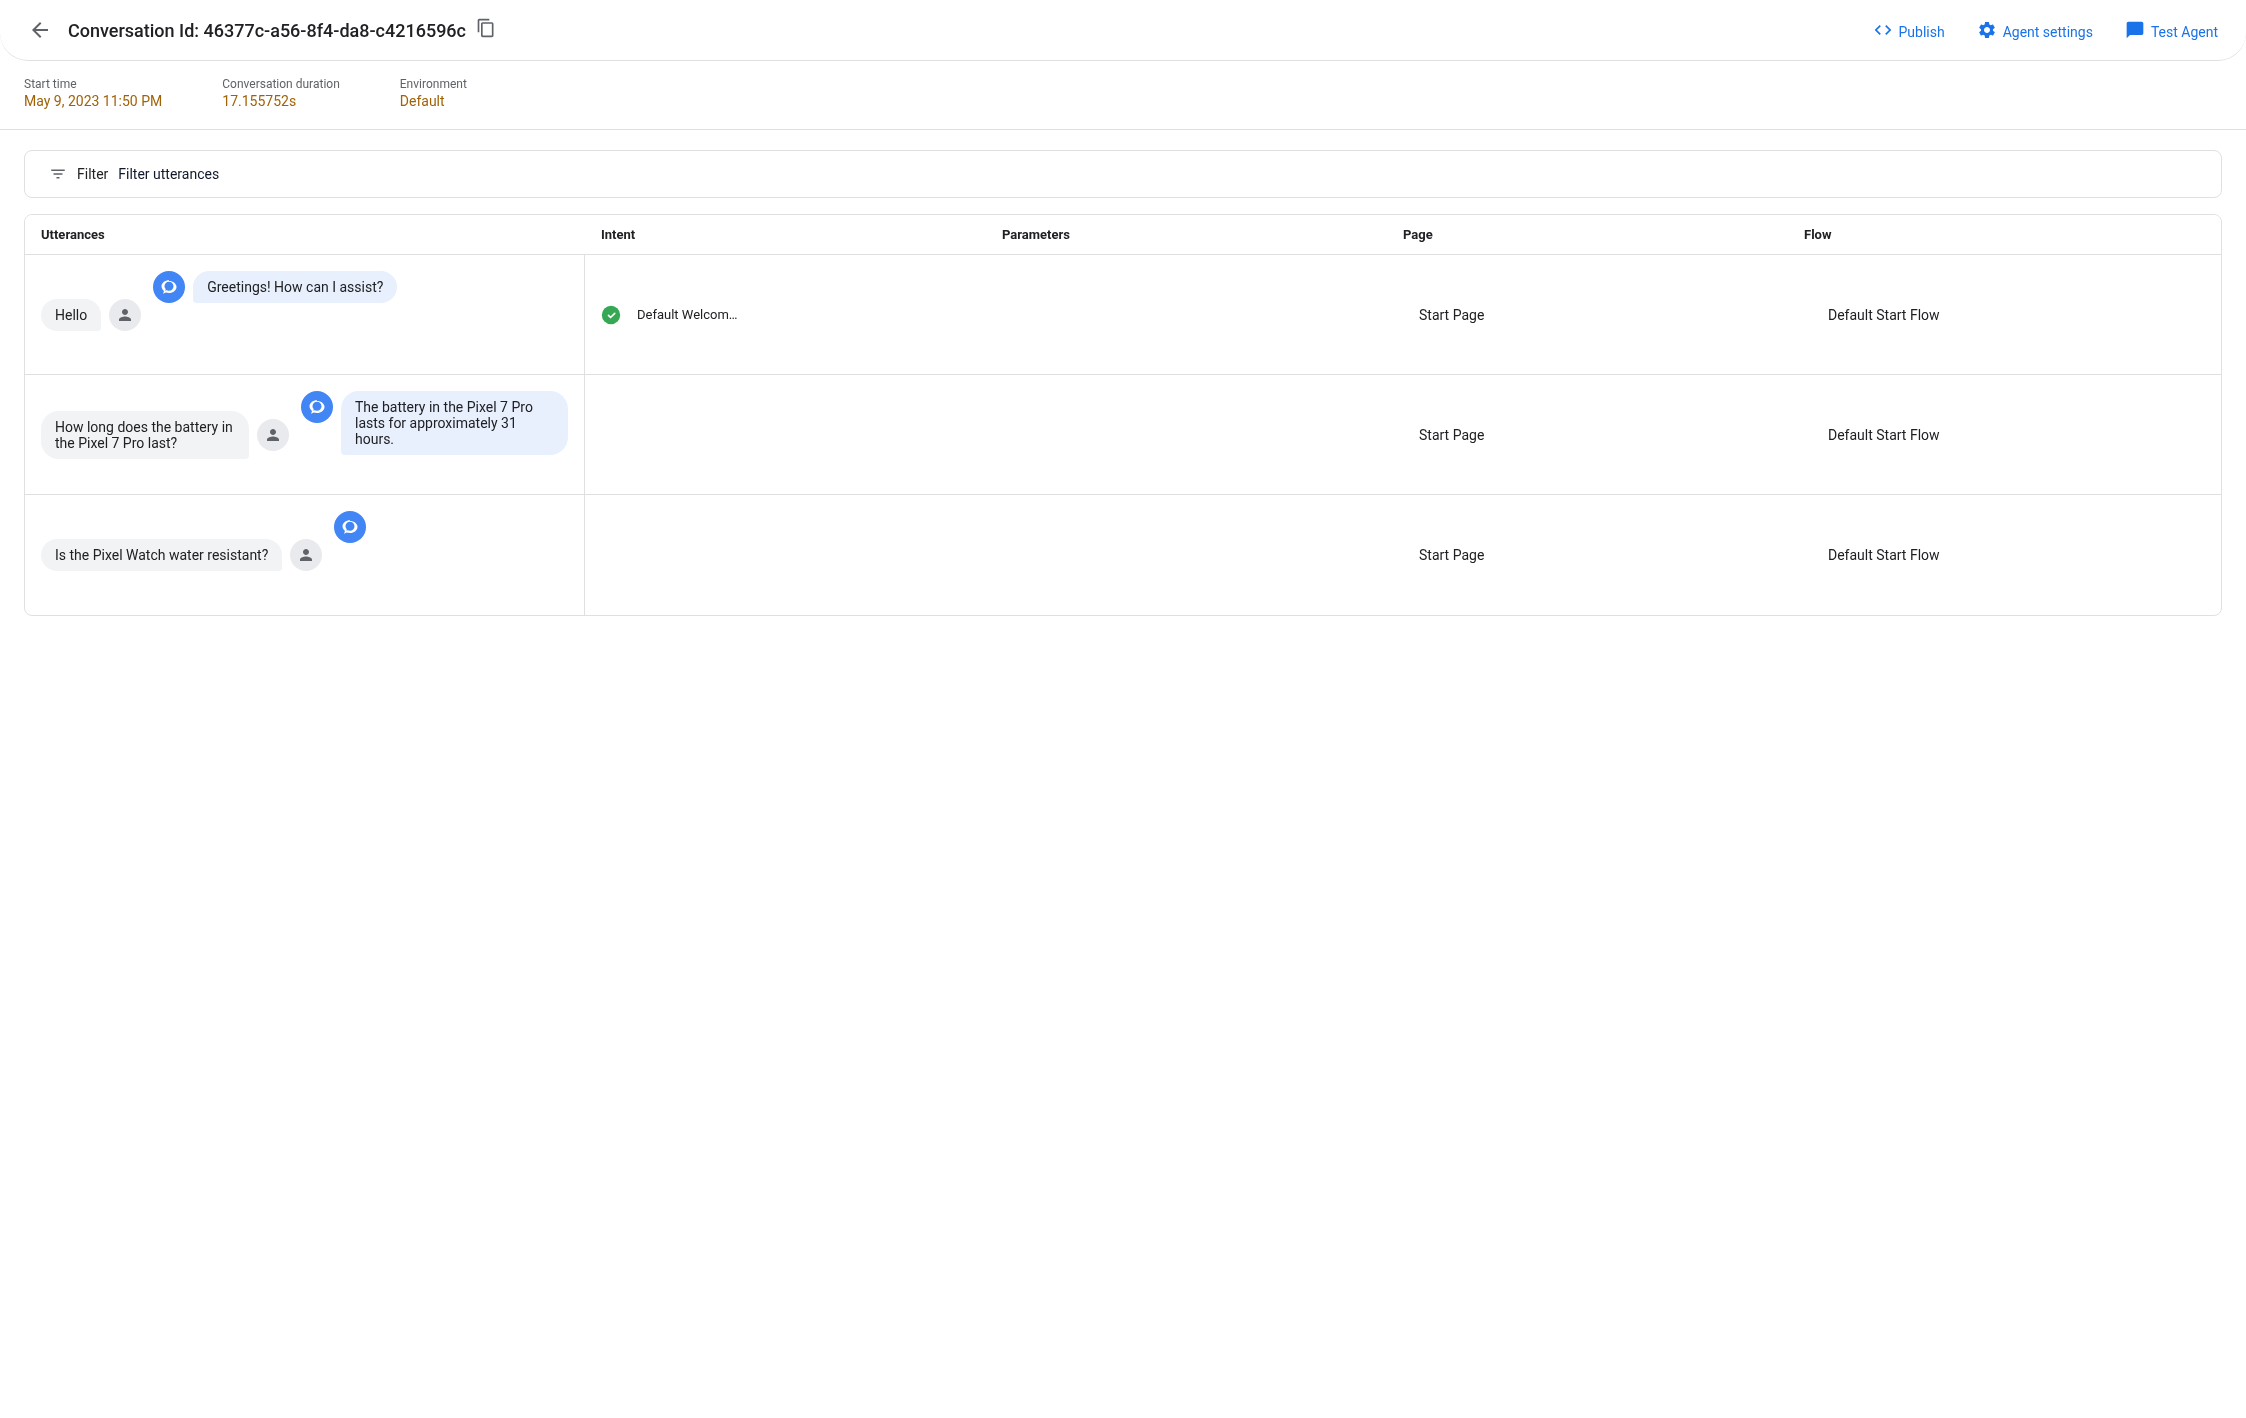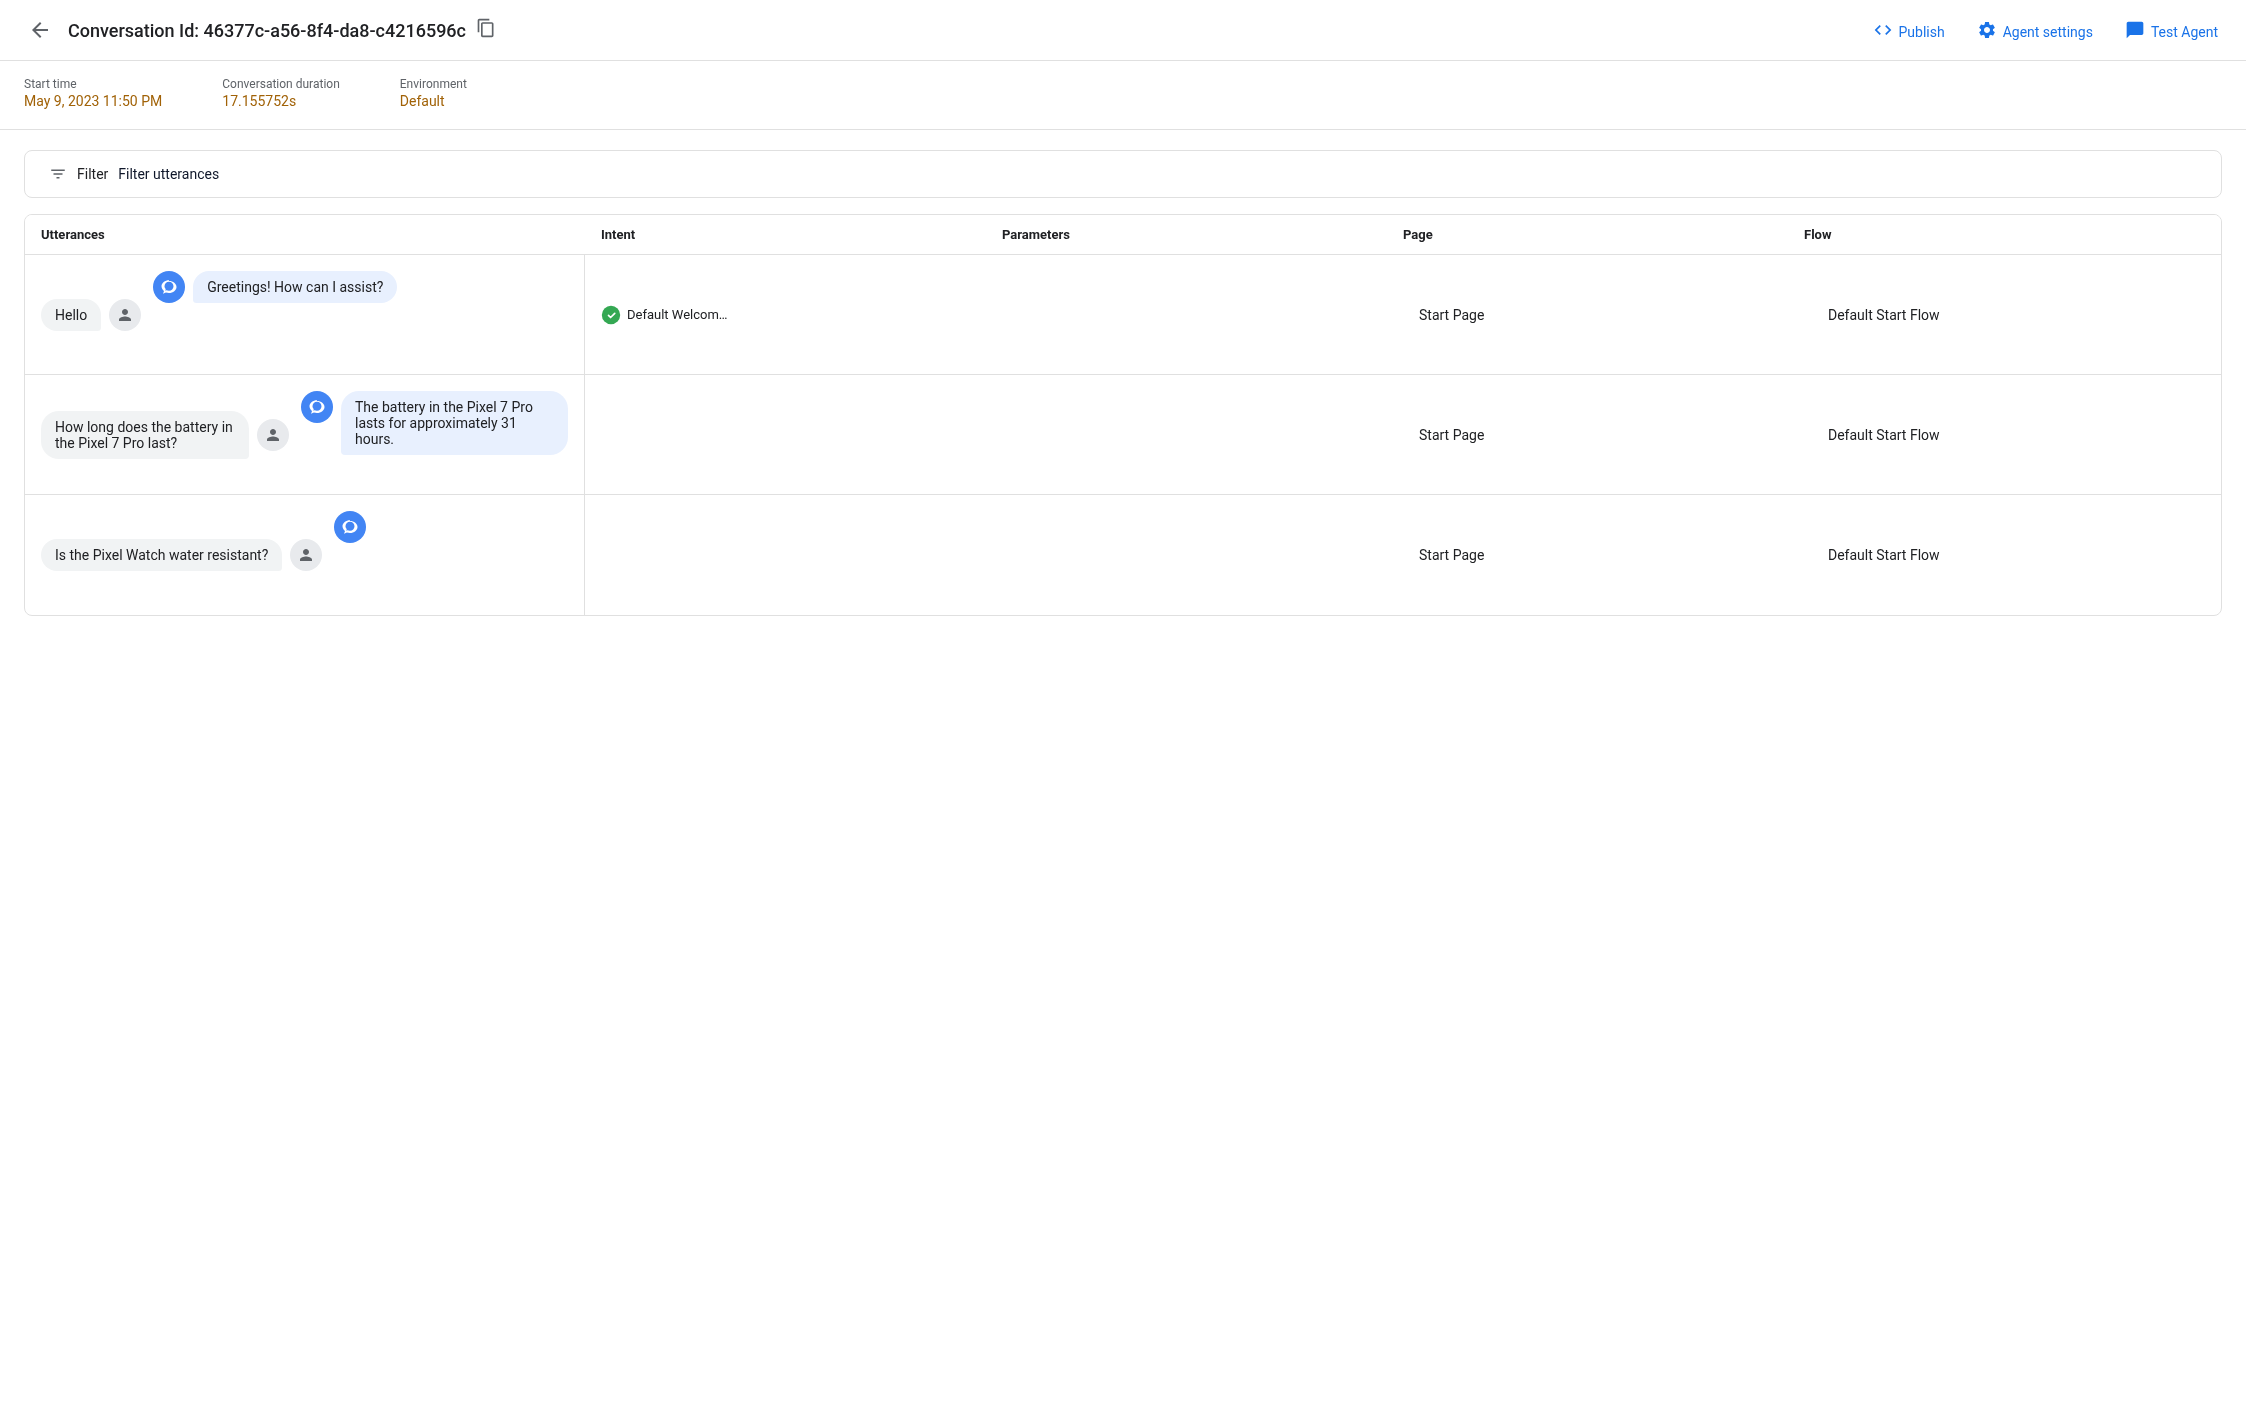--- a/index.html
+++ b/index.html
@@ -5,20 +5,21 @@
     * { box-sizing: border-box; margin: 0; padding: 0; }
     body { font-family: 'Google Sans', Roboto, Arial, sans-serif; font-size: 14px; color: #202124; background: #fff; }
 
     
     .header {
       display: flex;
       align-items: center;
       padding: 12px 24px;
       border-bottom: 1px solid #e0e0e0;
       gap: 12px;
+      border-radius: 28px;
     }
     .header-back {
       cursor: pointer;
       color: #5f6368;
       font-size: 20px;
       display: flex;
       align-items: center;
       padding: 4px;
     }
     .header-title {
@@ -180,21 +181,21 @@
       max-width: 360px;
     }
     .intent-cell {
       padding: 16px;
       display: flex;
       align-items: center;
     }
     .intent-badge {
       display: flex;
       align-items: center;
-      gap: 6px;
+      gap: 16px;
       font-size: 13px;
       color: #202124;
     }
     .intent-check {
       width: 20px;
       height: 20px;
       flex-shrink: 0;
     }
     .data-cell {
       padding: 16px;

